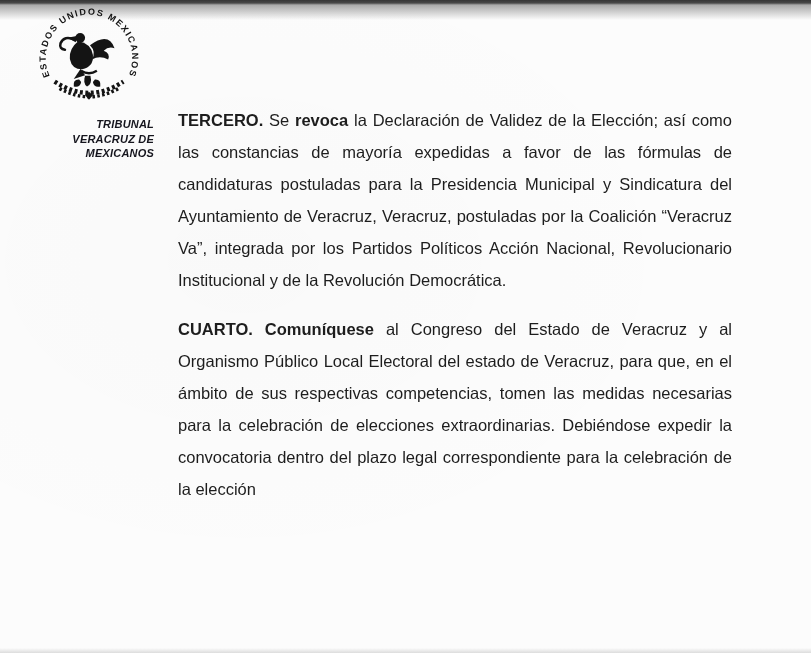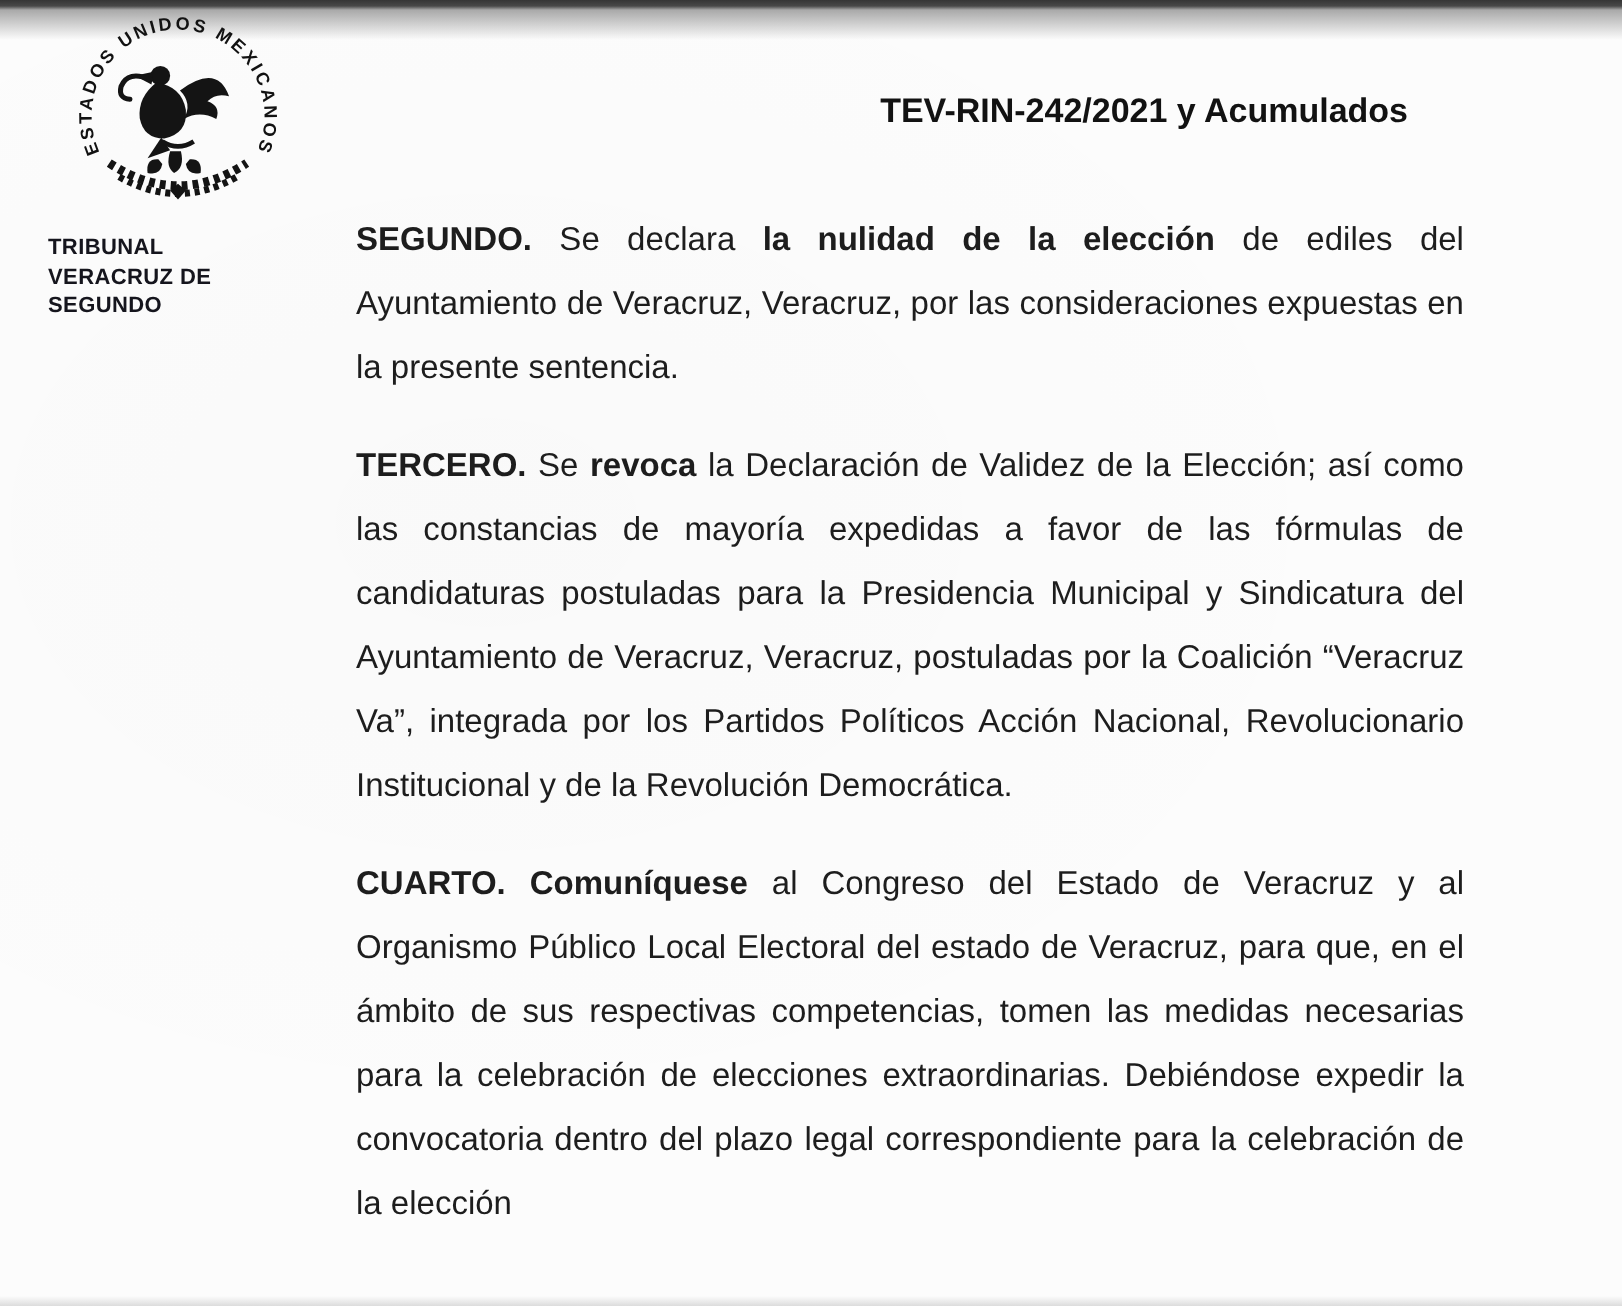--- a/index.html
+++ b/index.html
@@ -24,22 +24,22 @@
     pointer-events: none;
   }
   .seal { position: absolute; left: 35px; top: 4px; width: 108px; height: 108px; }
   .seal svg { display: block; }
   .seal-circ-text {
     font-family: "Liberation Sans", sans-serif;
     font-size: 9.2px; font-weight: bold; letter-spacing: 1.5px; fill: #121212;
   }
   .inst {
     position: absolute; left: 24px; top: 117px; width: 130px;
-    text-align: left; font-weight: bold; font-size: 11px; line-height: 14.5px;
-    color: #15151d; letter-spacing: 0.2px;
+    text-align: right; font-weight: bold; font-size: 11px; line-height: 14.5px;
+    color: #15151d; letter-spacing: 0.2px; font-style: italic;
   }
   .case-number {
     position: absolute; top: 46px; left: 178px; width: 554px;
     box-sizing: border-box; padding-right: 28px;
     text-align: right; font-weight: bold; font-size: 17px; color: #121212;
   }
   .doc-body {
     position: absolute; left: 178px; top: 104px; width: 554px;
     font-size: 16.5px; line-height: 32px; text-align: justify;
     color: #1d1d1d;
@@ -78,23 +78,21 @@
         <path d="M51,73 q-2.5,8 2,11 q5.5,-2.5 3.5,-11 z"></path>
         <path d="M45,77 q-6.5,-0.5 -5.5,7 q6.5,1.5 7.5,-4.5"></path>
         <path d="M61,77 q6.5,-0.5 5.5,7 q-6.5,1.5 -7.5,-4.5"></path>
       </g>
     </svg>
   </div>
 
   <div class="inst">
     <div>TRIBUNAL</div>
     <div>VERACRUZ DE</div>
-    <div>SEGUNDO</div>
+    <div>MEXICANOS</div>
   </div>
 
-  <div class="case-number">TEV-RIN-242/2021 y Acumulados</div>
 
   <main class="doc-body">
-    <p class="para"><span class="b">SEGUNDO.</span><span> Se declara </span><span class="b">la nulidad de la elección</span><span> de ediles del Ayuntamiento de Veracruz, Veracruz, por las consideraciones expuestas en la presente sentencia.</span></p>
     <p class="para"><span class="b">TERCERO.</span><span> Se </span><span class="b">revoca</span><span> la Declaración de Validez de la Elección; así como las constancias de mayoría expedidas a favor de las fórmulas de candidaturas postuladas para la Presidencia Municipal y Sindicatura del Ayuntamiento de Veracruz, Veracruz, postuladas por la Coalición “Veracruz Va”, integrada por los Partidos Políticos Acción Nacional, Revolucionario Institucional y de la Revolución Democrática.</span></p>
     <p class="para"><span class="b">CUARTO. Comuníquese</span><span> al Congreso del Estado de Veracruz y al Organismo Público Local Electoral del estado de Veracruz, para que, en el ámbito de sus respectivas competencias, tomen las medidas necesarias para la celebración de elecciones extraordinarias. Debiéndose expedir la convocatoria dentro del plazo legal correspondiente para la celebración de la elección</span></p>
   </main>
 </div>
 
 </body></html>

